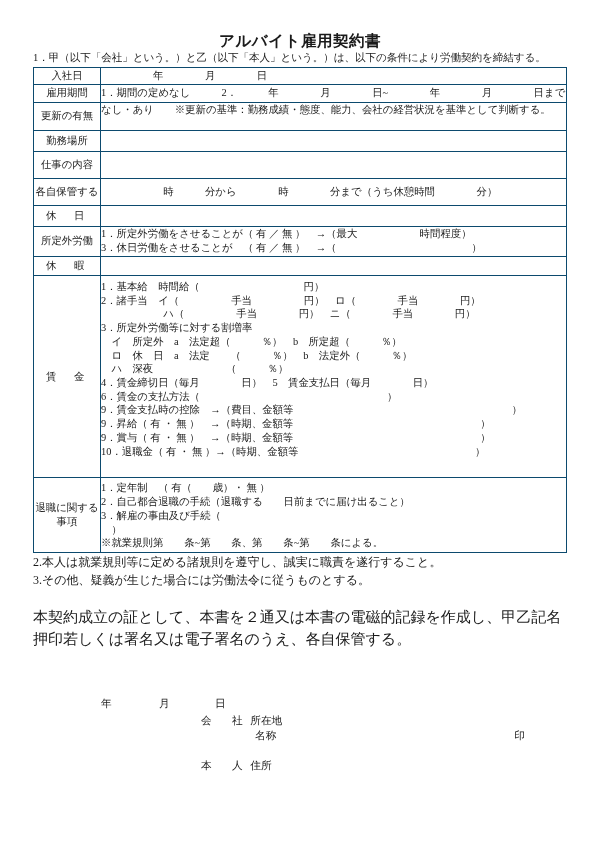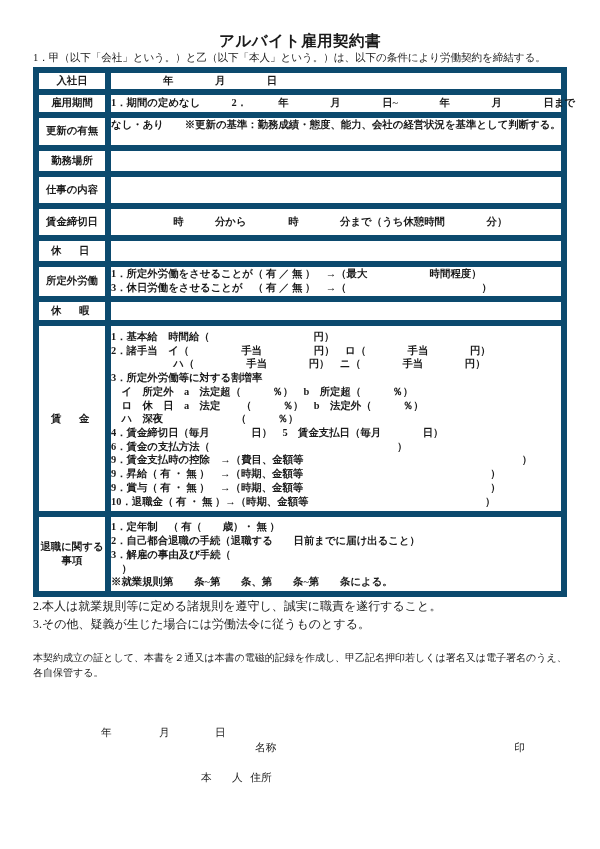--- a/index.html
+++ b/index.html
@@ -43,25 +43,24 @@
   }
 
   
   table.contract {
     border-collapse: collapse;
     width: 534px;
     table-layout: fixed;
     font-size: 10.4px;
   }
   table.contract td {
-    border: 6px solid #0c4a6e;
+    border: 1px solid #0c4a6e;
     vertical-align: middle;
     padding: 0;
     line-height: 1.32;
-    font-weight: bold;
   }
   td.lbl {
     width: 66px;
     text-align: center;
     padding: 3px 2px;
     vertical-align: middle;
     line-height: 1.3;
   }
   td.val {
     padding: 3px 5px;
@@ -82,21 +81,21 @@
   }
 
   
   .note {
     font-size: 12px;
     line-height: 1.45;
     margin-top: 1px;
     white-space: nowrap;
   }
   .closing {
-    font-size: 10px;
+    font-size: 15px;
     line-height: 1.5;
     margin-top: 16px;
     width: 534px;
   }
 
   
   .sig {
     margin-top: 46px;
     font-size: 10.7px;
     position: relative;
@@ -164,21 +163,21 @@
       </tr>
 
       <tr>
         <td class="lbl">仕事の内容</td>
         <td class="val" style="height:26px">
           <div class="row-line"></div>
         </td>
       </tr>
 
       <tr>
-        <td class="lbl">賃金締切日</td>
+        <td class="lbl">各自保管する</td>
         <td class="val" style="height:26px">
           <div class="row-line">　　　　　　時　　　分から　　　　時　　　　分まで（うち休憩時間　　　　分）</div>
         </td>
       </tr>
 
       <tr>
         <td class="lbl sp1">休　日</td>
         <td class="val" style="height:20px">
           <div class="row-line"></div>
         </td>
@@ -194,21 +193,21 @@
 
       <tr>
         <td class="lbl sp1">休　暇</td>
         <td class="val" style="height:18px">
           <div class="row-line"></div>
         </td>
       </tr>
 
       <tr>
         <td class="lbl sp1">賃　金</td>
-        <td class="val top" style="padding-top:4px;padding-bottom:3px">
+        <td class="val top" style="padding-top:4px;padding-bottom:19px">
           <div class="row-line">1．基本給　時間給（　　　　　　　　　　円）</div>
           <div class="row-line">2．諸手当　イ（　　　　　手当　　　　　円）　ロ（　　　　手当　　　　円）</div>
           <div class="row-line">　　　　　　ハ（　　　　　手当　　　　円）　ニ（　　　　手当　　　　円）</div>
           <div class="row-line">3．所定外労働等に対する割増率</div>
           <div class="row-line">　イ　所定外　a　法定超（　　　％）　b　所定超（　　　％）</div>
           <div class="row-line">　ロ　休　日　a　法定　　（　　　％）　b　法定外（　　　％）</div>
           <div class="row-line">　ハ　深夜　　　　　　　（　　　％）</div>
           <div class="row-line">4．賃金締切日（毎月　　　　日）　5　賃金支払日（毎月　　　　日）</div>
           <div class="row-line">6．賃金の支払方法（　　　　　　　　　　　　　　　　　　）</div>
           <div class="row-line">9．賃金支払時の控除　→（費目、金額等　　　　　　　　　　　　　　　　　　　　　）</div>
@@ -241,20 +240,24 @@
 
   <div class="sig">
     <div class="sig-date">
       <span>年</span>
       <span style="width:42px"></span>
       <span>月</span>
       <span style="width:40px"></span>
       <span>日</span>
     </div>
 
+    <div class="sig-row">
+      <span class="lbl-k">会　社</span>
+      <span>所在地</span>
+    </div>
 
     <div class="sig-row tight" style="padding-left:222px">
       <span>名称</span>
       <span class="seal">印</span>
     </div>
 
     <div class="sig-row gap">
       <span class="lbl-k">本　人</span>
       <span>住所</span>
     </div>

